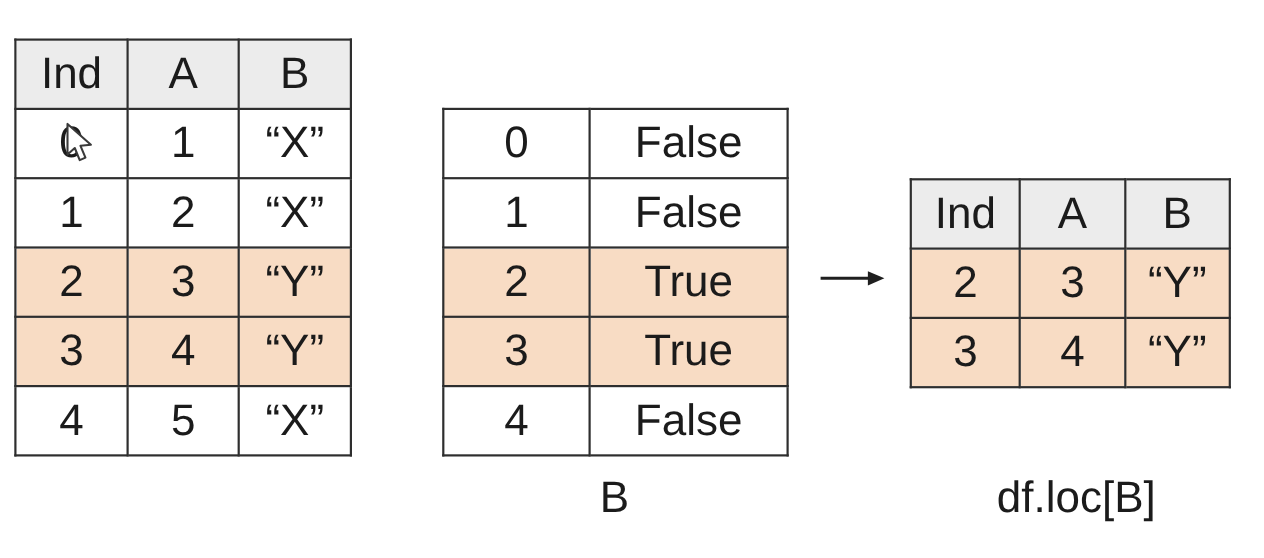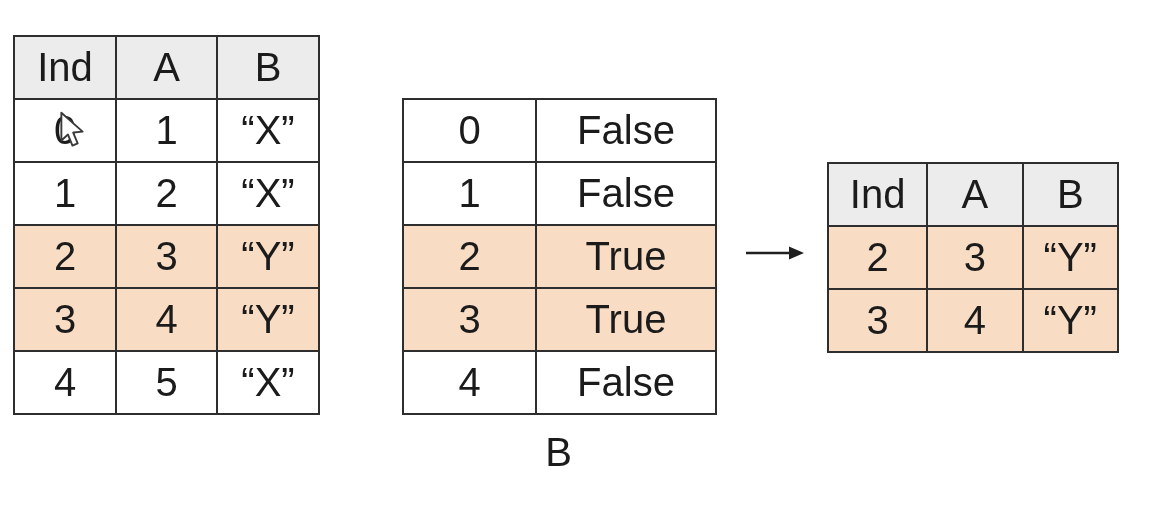--- a/index.html
+++ b/index.html
@@ -146,18 +146,19 @@
             <td>“Y”</td>
           </tr>
           <tr class="hl">
             <td>3</td>
             <td>4</td>
             <td>“Y”</td>
           </tr>
         </tbody>
       </table>
   </div>
+  <div class="caption caption-res">df.loc[B]</div>
 
   <svg class="cursor" viewBox="0 0 22 33">
     <path d="M2,1 L2,24.5 L7.6,19.5 L11.4,28.8 L15.8,26.9 L12,17.8 L20,17 Z" fill="#ffffff" stroke="#3a3a3a" stroke-width="1.6" stroke-linejoin="round"></path>
   </svg>
 
 </div>
 
 </body></html>

